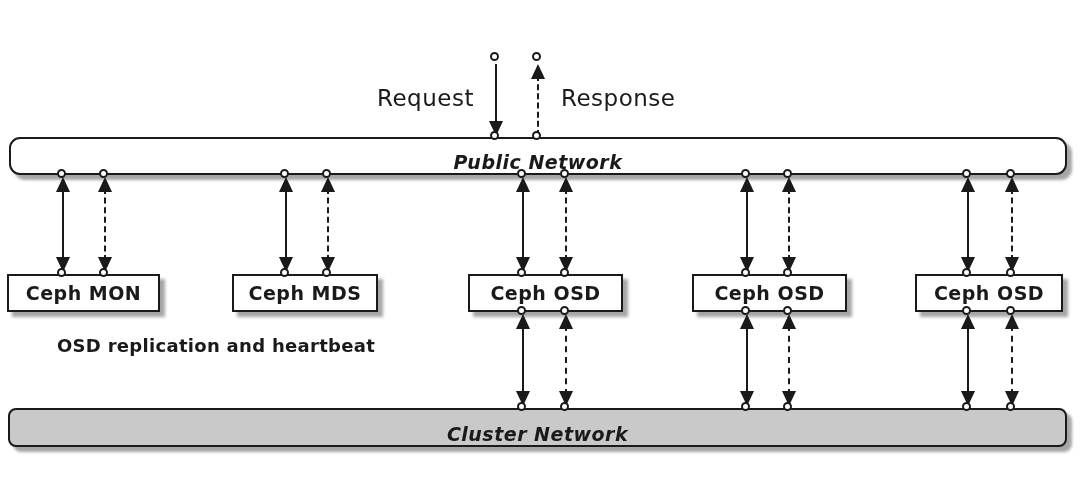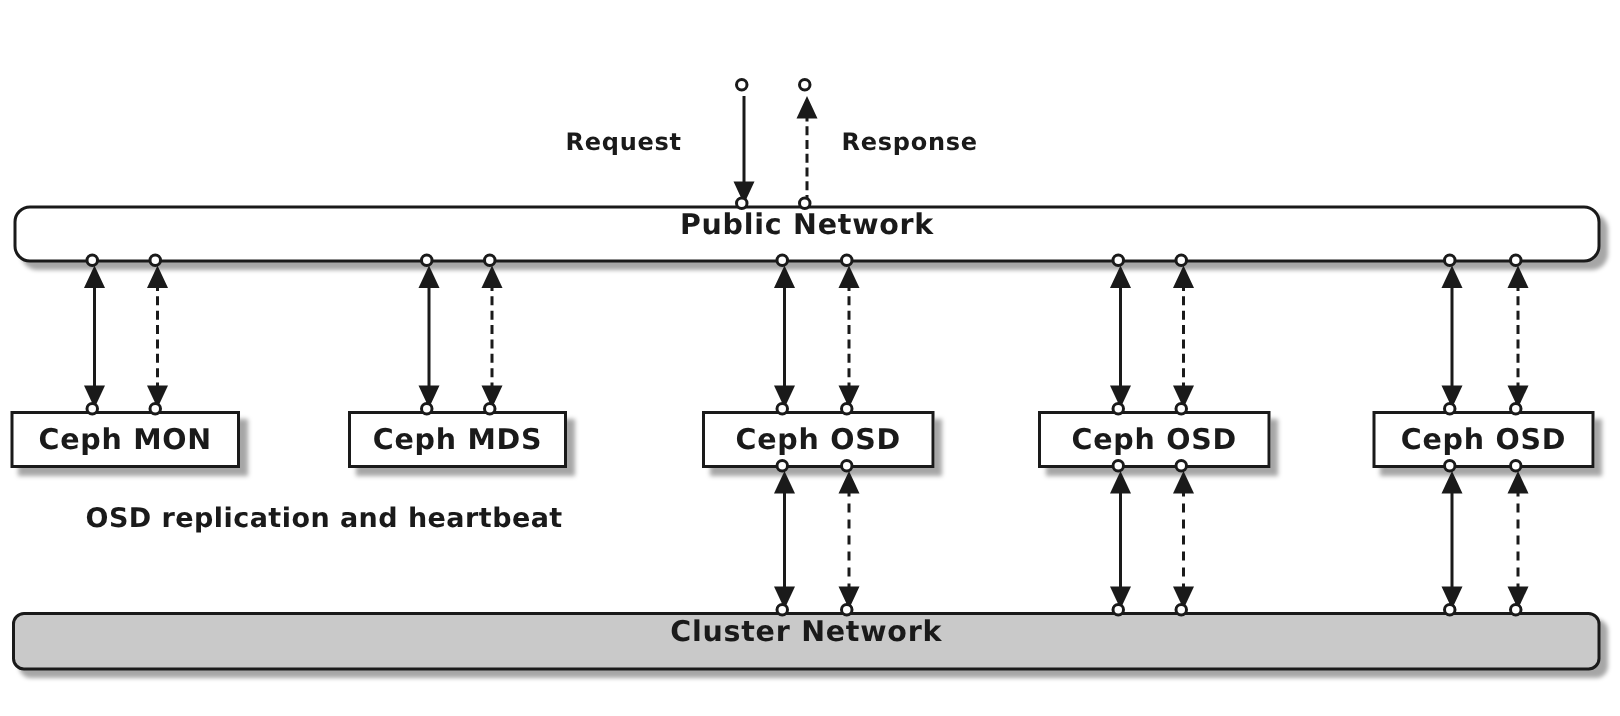--- a/index.html
+++ b/index.html
@@ -18,28 +18,28 @@
     position:absolute; background:var(--box-fill);
     border:2px solid var(--line);
     box-shadow:5px 5px 3px rgba(0,0,0,0.35);
     display:flex; align-items:center; justify-content:center;
   }
   .box span { font-weight:bold; font-size:19px; color:var(--text); letter-spacing:0.5px; }
 
   .bar {
     position:absolute; border:2px solid var(--line);
     box-shadow:5px 5px 3px rgba(0,0,0,0.35);
-    display:flex; align-items:flex-start; justify-content:center;
+    display:flex; align-items:flex-end; justify-content:center;font-style:italic;
   }
   .bar.public { background:var(--box-fill); border-radius:11px; }
   .bar.cluster { background:var(--cluster-fill); border-radius:8px; }
   .bar span { font-weight:bold; font-size:19px; color:var(--text); letter-spacing:0.5px; }
 
   .edge-label {
-    position:absolute; font-weight:bold; font-size:16px; color:var(--text);
+    position:absolute; font-weight:normal; font-size:23px; color:var(--text);
     white-space:nowrap; letter-spacing:0.5px;text-align:center;
   }
 
   .annotation {
     position:absolute; left:57px; top:336px;
     font-weight:bold; font-size:18px; line-height:20px; color:var(--text);
     letter-spacing:0.3px;
   }
 
   .port {

